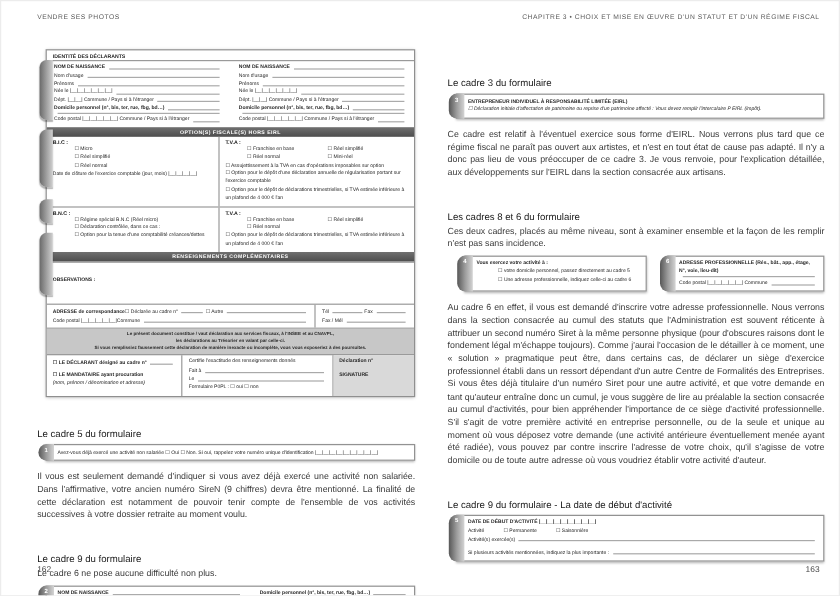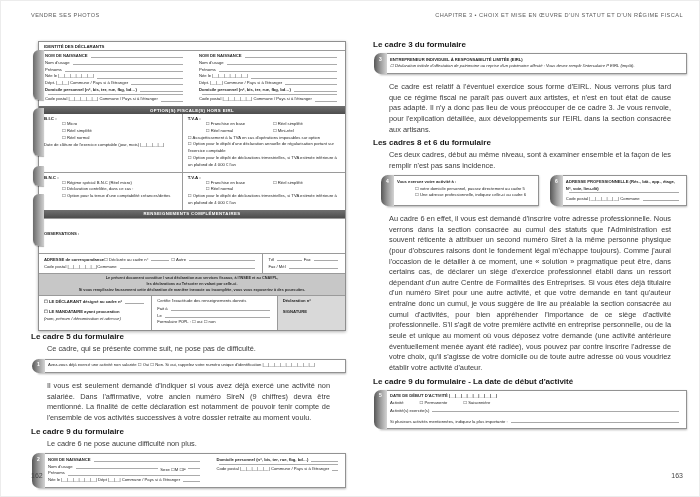--- a/index.html
+++ b/index.html
@@ -5,22 +5,22 @@
   html,body{margin:0;padding:0;background:#f4f4f2;}
   .spread{position:relative;width:700px;height:497px;background:#ffffff;
           font-family:"Liberation Sans",sans-serif;color:#3a3a3a;
           border:1px solid #ececec;box-sizing:border-box;overflow:hidden;}
   .rh{position:absolute;top:11px;font-size:5.6px;letter-spacing:.45px;color:#5b5b5b;}
   .rh-l{left:30px;}
   .rh-r{right:16px;}
   .page{position:absolute;top:38px;width:315px;}
   .page-left{left:30px;}
   .page-right{left:372px;width:314px;}
-  .h{font-size:8px;font-weight:bold;color:#191919;margin:1px 0 2px;}
-  .para{font-size:7.35px;line-height:1.45;text-align:justify;color:#3a3a3a;margin:3px 16px;}
+  .h{font-size:8px;font-weight:normal;color:#191919;margin:26px 0 2px;}
+  .para{font-size:7.35px;line-height:1.45;text-align:justify;color:#3a3a3a;margin:3px 0;}
   .b{font-weight:bold;} .i{font-style:italic;}
   .t4{font-size:4.2px;line-height:1.6;color:#1f1f1f;}
   .fl{display:flex;font-size:4.2px;line-height:1.7;color:#1f1f1f;align-items:flex-end;}
   .fl>span{white-space:nowrap;}
   .fill{flex:1;border-bottom:0.5px solid #a9a9a9;margin:0 2px 1.5px 3px;min-width:6px;}
   .rule-list>div{display:flex;font-size:4.2px;line-height:1.62;color:#1f1f1f;}
   .rule-list>div::after{content:"";flex:1;border-bottom:0.5px solid #ababab;margin:0 2px 1.5px 3px;}
   .plain-list>div{font-size:4.2px;line-height:1.62;color:#1f1f1f;}
   .grid2{display:grid;grid-template-columns:1fr 1fr;}
   
@@ -226,21 +226,20 @@
         </div>
         <div class="bf-s3">
           <div class="t4 b">Déclaration n°</div>
           <div class="sp"></div>
           <div class="t4 b">SIGNATURE</div>
         </div>
       </div>
     </div>
 
     <div class="h">Le cadre 5 du formulaire</div>
-    <div class="para">Ce cadre, qui se présente comme suit, ne pose pas de difficulté.</div>
 
     <div class="strip">
       <div class="tab">1</div>
       <div class="t4">Avez-vous déjà exercé une activité non salariée     ☐ Oui     ☐ Non.   Si oui, rappelez votre numéro unique d'identification   |__|__|__|__|__|__|__|__|__|</div>
     </div>
 
     <div class="para">Il vous est seulement demandé d'indiquer si vous avez déjà exercé une activité non salariée. Dans l'affirmative, votre ancien numéro SireN (9 chiffres) devra être mentionné. La finalité de cette déclaration est notamment de pouvoir tenir compte de l'ensemble de vos activités successives à votre dossier retraite au moment voulu.</div>
 
     <div class="h">Le cadre 9 du formulaire</div>
     <div class="para">Le cadre 6 ne pose aucune difficulté non plus.</div>
@@ -271,21 +270,21 @@
 
     <div class="strip">
       <div class="tab">3</div>
       <div class="t4 b">ENTREPRENEUR INDIVIDUEL À RESPONSABILITÉ LIMITÉE (EIRL)</div>
       <div class="t4 i">☐ Déclaration initiale d'affectation de patrimoine ou reprise d'un patrimoine affecté : Vous devez remplir l'intercalaire P EIRL (impôt).</div>
     </div>
 
     <div class="para">Ce cadre est relatif à l'éventuel exercice sous forme d'EIRL. Nous verrons plus tard que ce régime fiscal ne paraît pas ouvert aux artistes, et n'est en tout état de cause pas adapté. Il n'y a donc pas lieu de vous préoccuper de ce cadre 3. Je vous renvoie, pour l'explication détaillée, aux développements sur l'EIRL dans la section consacrée aux artisans.</div>
 
     <div class="h">Les cadres 8 et 6 du formulaire</div>
-    <div class="para">Ces deux cadres, début au même niveau, sont à examiner ensemble et la façon de les remplir n'est pas sans incidence.</div>
+    <div class="para">Ces deux cadres, placés au même niveau, sont à examiner ensemble et la façon de les remplir n'est pas sans incidence.</div>
 
     <div class="strips46">
       <div class="strip s4">
         <div class="tab">4</div>
         <div class="t4 b">Vous exercez votre activité à :</div>
         <div class="plain-list indent">
             <div>☐ votre domicile personnel, passez directement au cadre 5</div>
             <div>☐ Une adresse professionnelle, indiquez celle-ci au cadre 6</div>
           </div>
       </div>

